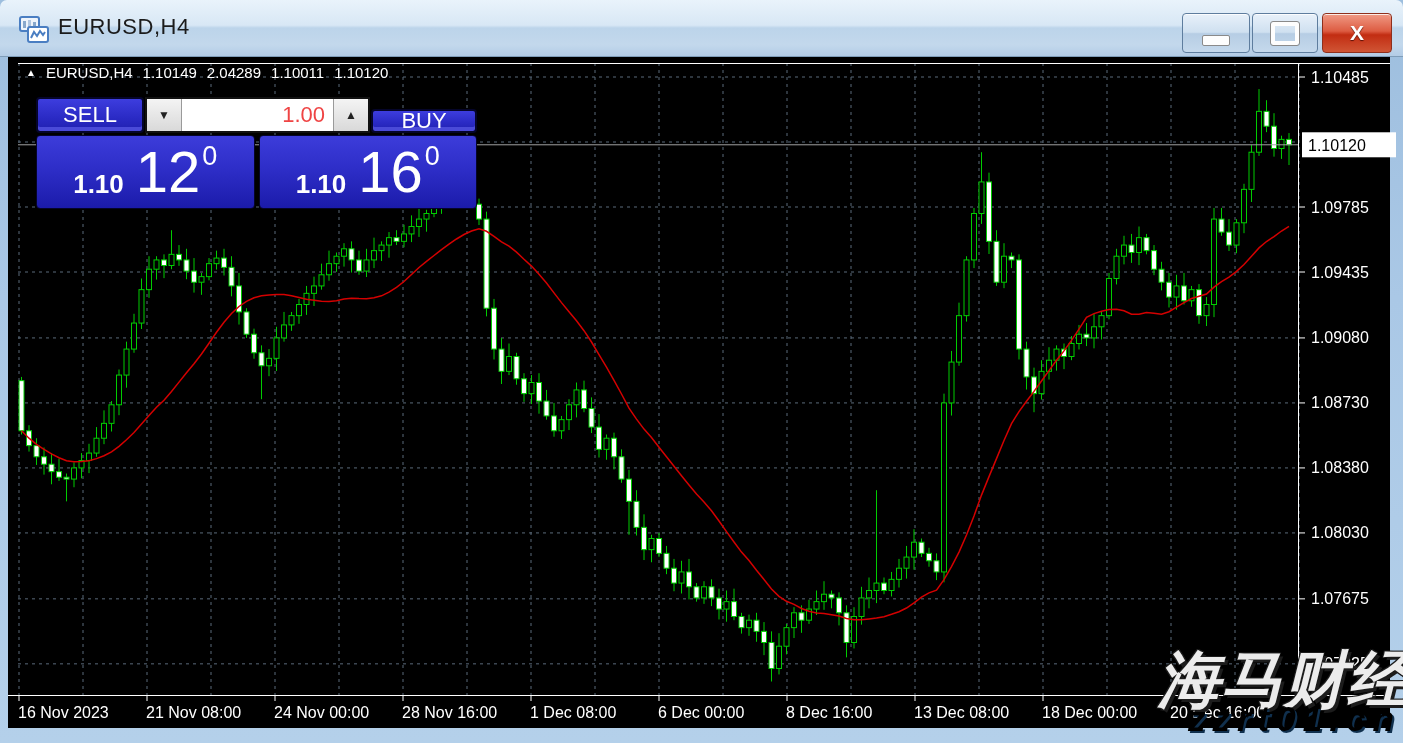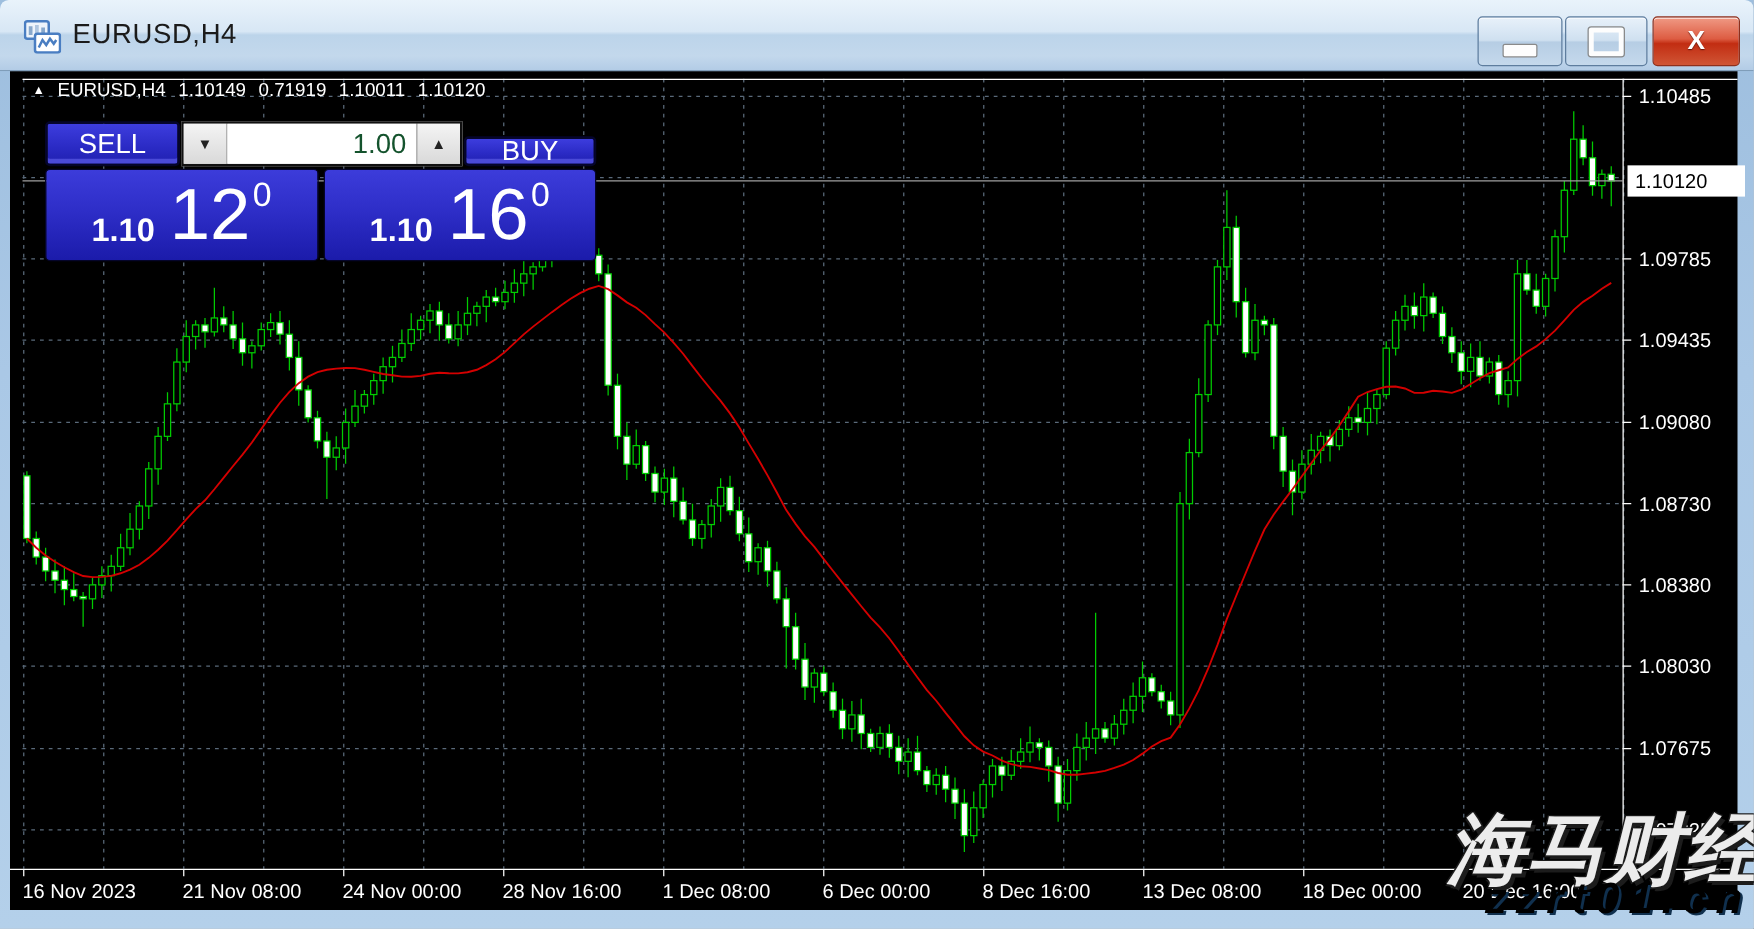--- a/index.html
+++ b/index.html
@@ -58,21 +58,21 @@
     flex:1;display:flex;border:2px solid #111;background:#fff;box-sizing:border-box;margin:0 1px;
   }
   .spin-btn{
     width:34px;display:flex;align-items:center;justify-content:center;cursor:default;
     background:linear-gradient(180deg,#f4f4f4,#d9d9d9);color:#222;font-size:12px;
   }
   .spin-btn.down{border-right:1px solid #9a9a9a;}
   .spin-btn.up{border-left:1px solid #9a9a9a;}
   .spin-value{
     flex:1;display:flex;align-items:center;justify-content:flex-end;
-    padding-right:8px;font-size:22px;color:#14532d;background:#fff;
+    padding-right:8px;font-size:22px;color:#ef4444;background:#fff;
   }
   .panel-row2{display:flex;gap:4px;margin-top:2px;height:74px;}
   .price-box{
     flex:1;display:flex;align-items:center;justify-content:center;
     background:linear-gradient(180deg,#3c3cda 0%,#2e2ec8 45%,#1b1baa 100%);
     border:1px solid #05052a;border-radius:4px;box-sizing:border-box;color:#fff;
   }
   .pb-base{font-size:26px;font-weight:bold;margin-right:12px;transform:translateY(12px);}
   .pb-big{font-size:58px;line-height:1;}
   .pb-sup{font-size:27px;transform:translateY(-16px);margin-left:2px;}
@@ -887,21 +887,21 @@
       <text x="1042" y="718" fill="#ffffff" font-size="16" font-family="Liberation Sans, sans-serif">18 Dec 00:00</text>
       <line x1="1171" y1="696" x2="1171" y2="701" stroke="#ffffff" stroke-width="1"></line>
       <text x="1170" y="718" fill="#ffffff" font-size="16" font-family="Liberation Sans, sans-serif">20 Dec 16:00</text>
     </g>
   </svg>
 
 <div class="ohlc-header">
   <span class="tri">▲</span>
   <span>EURUSD,H4</span>
   <span>1.10149</span>
-  <span>0.71919</span>
+  <span>2.04289</span>
   <span>1.10011</span>
   <span>1.10120</span>
 </div>
 
 <div class="panel">
   <div class="panel-row1">
     <div class="btn-trade btn-sell">
       <span>SELL</span>
     </div>
     <div class="spinner">

